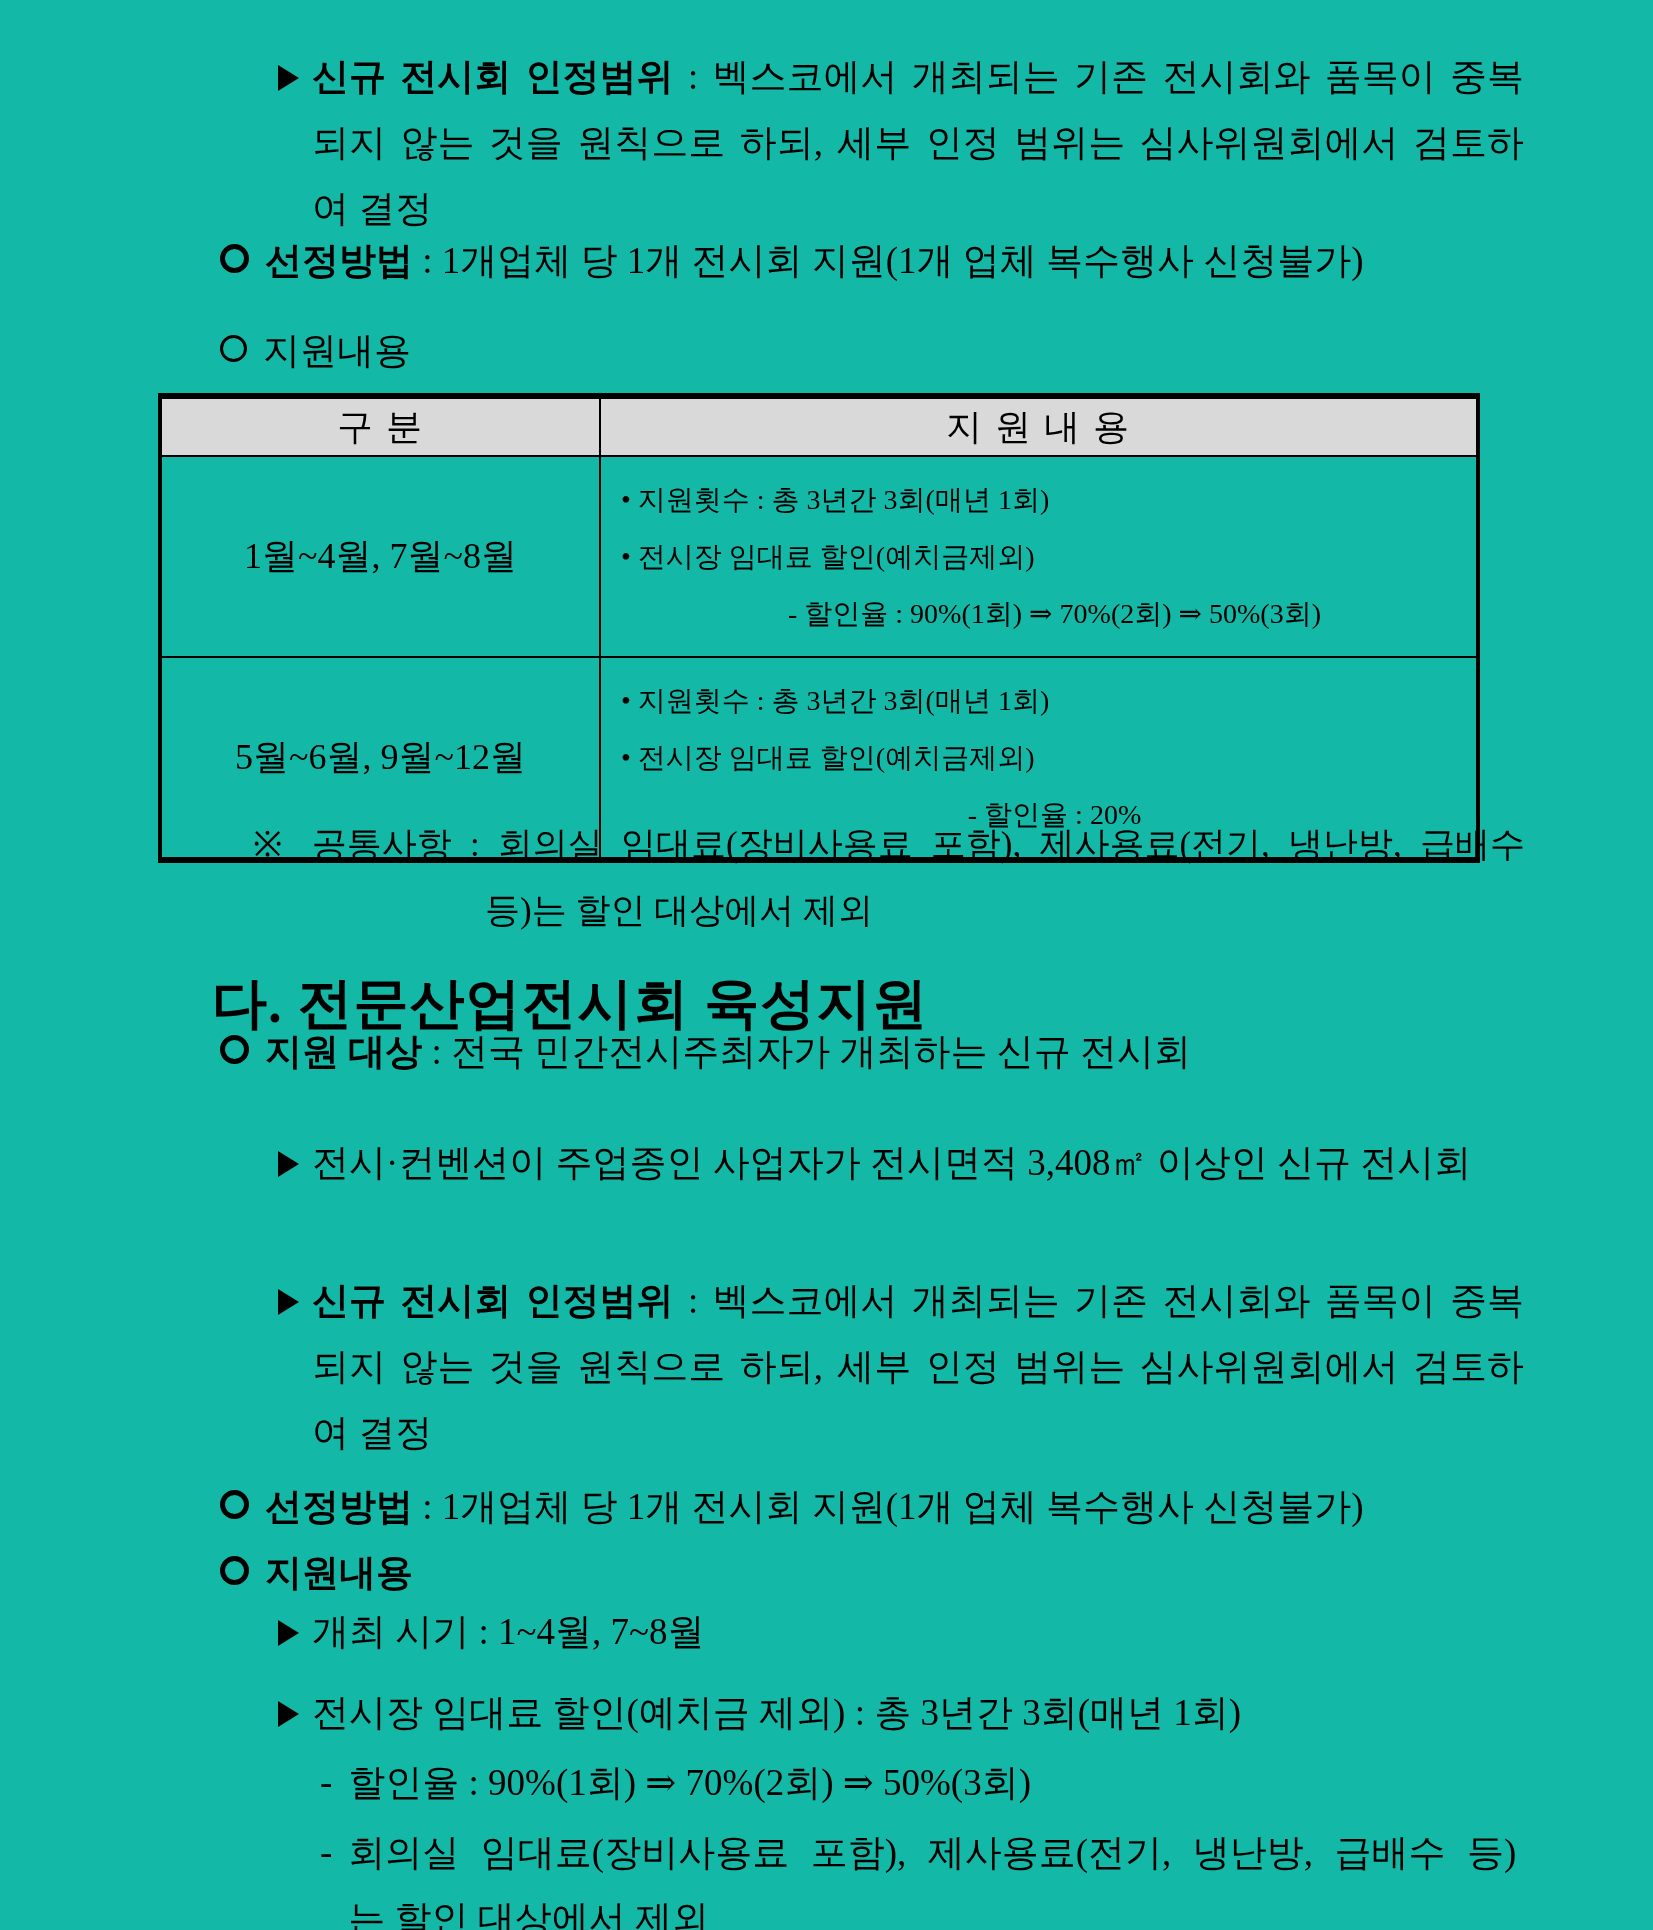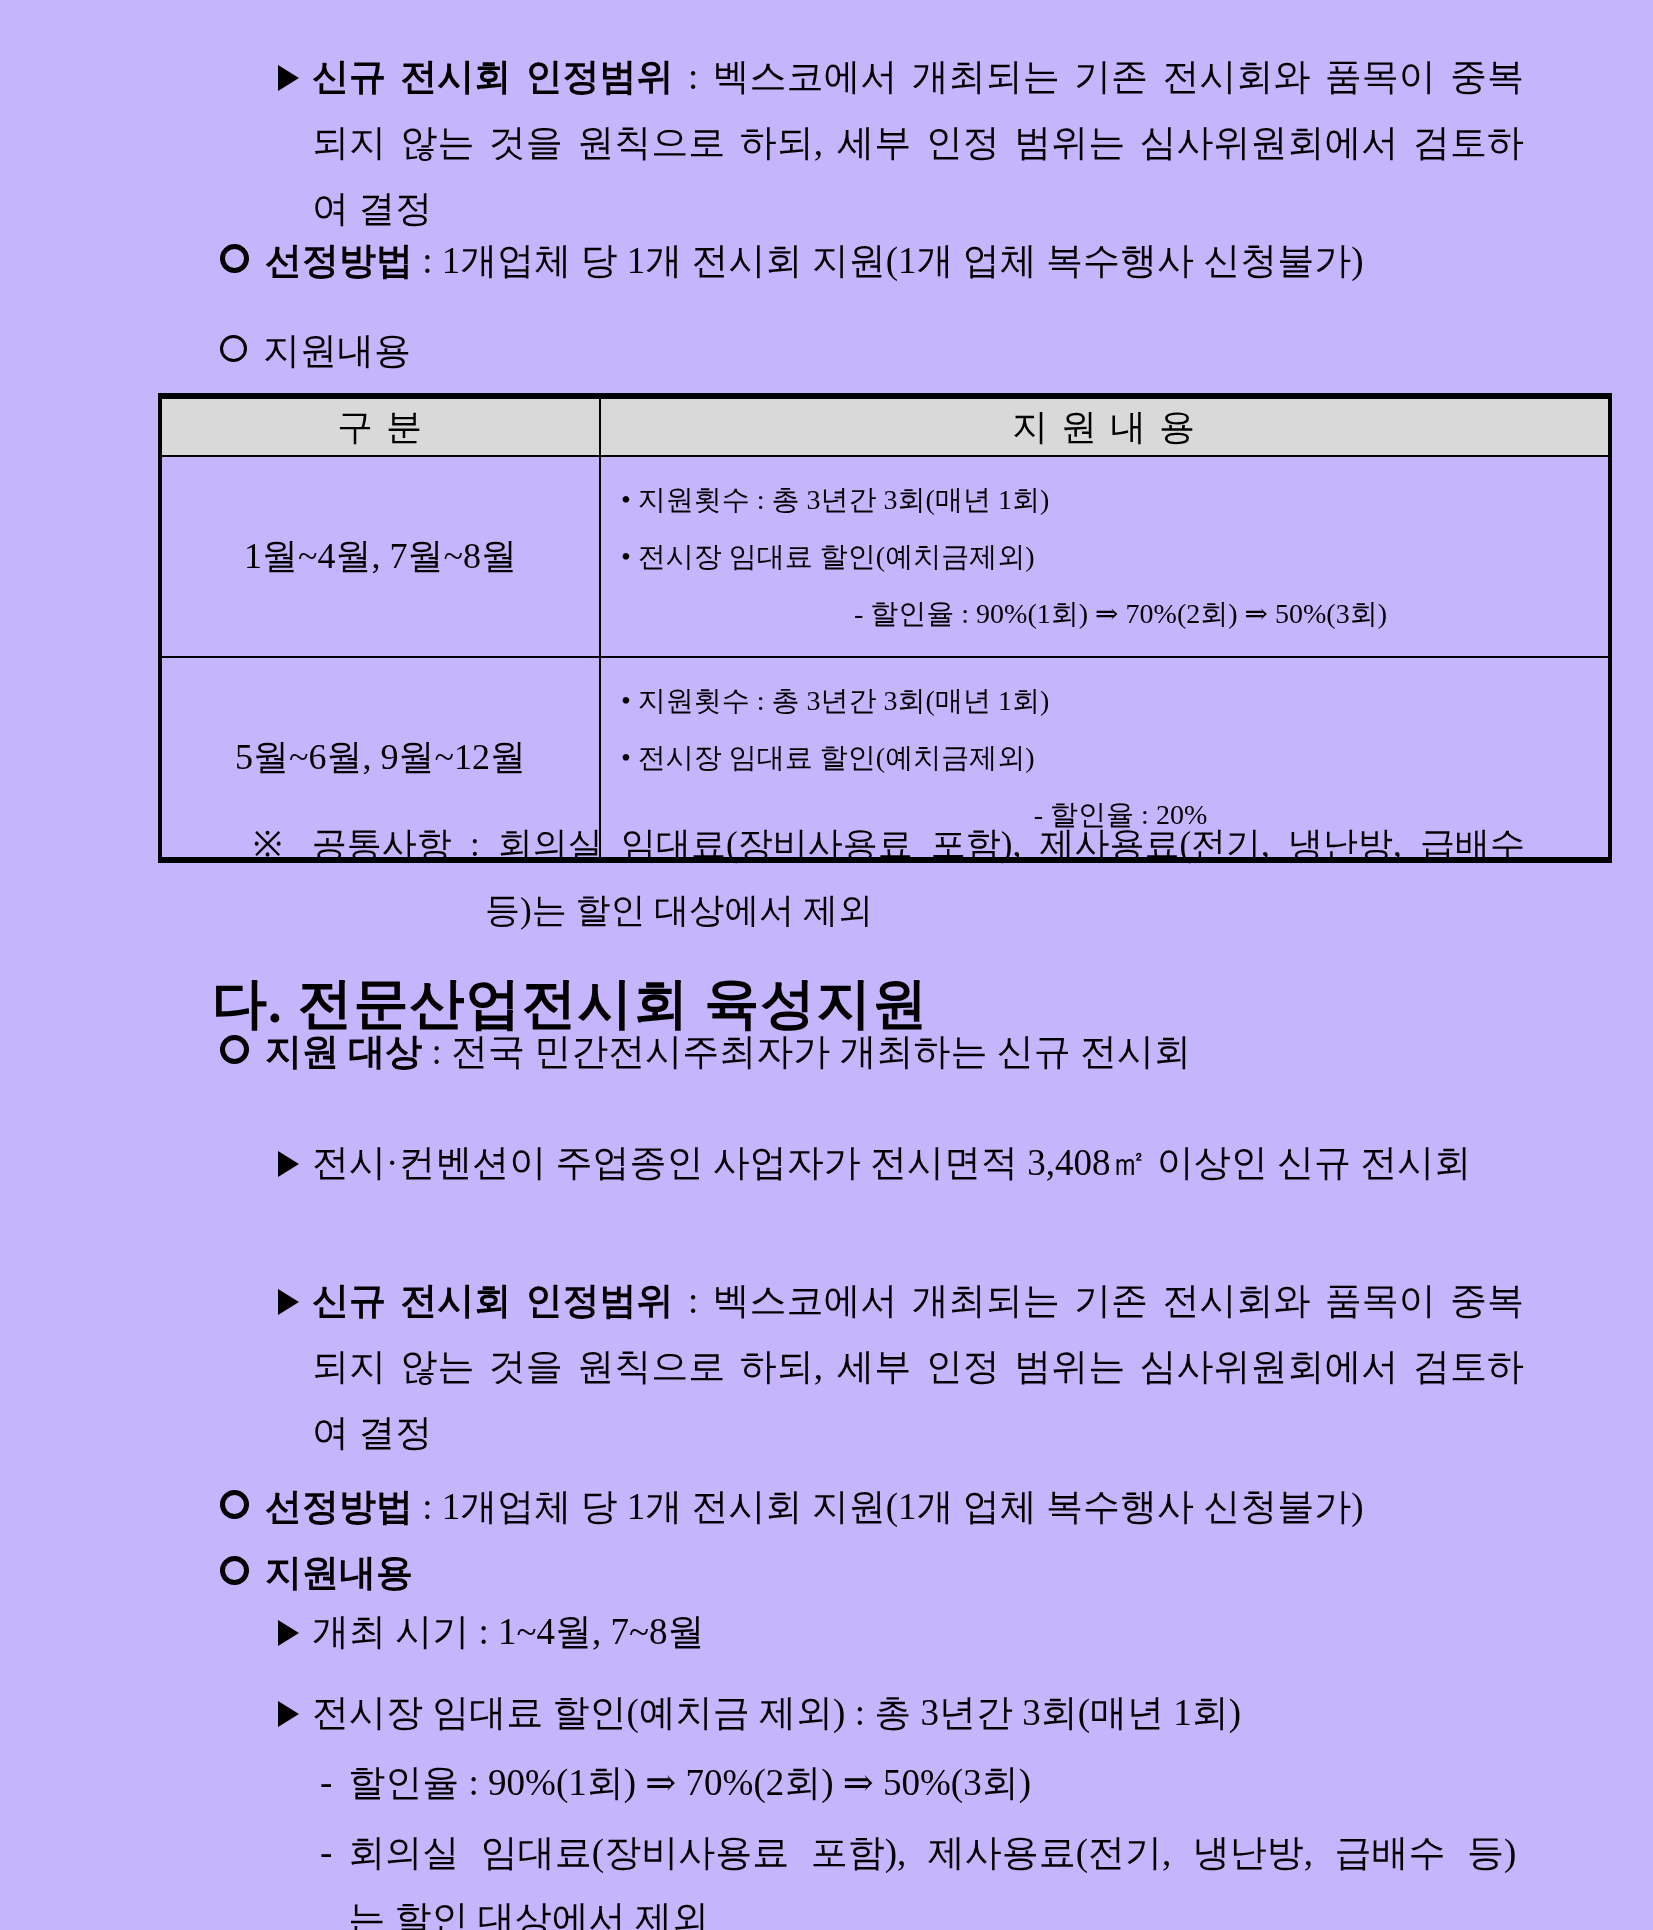--- a/index.html
+++ b/index.html
@@ -1,20 +1,20 @@
 <!DOCTYPE html>
 <html><head>
 <meta charset="utf-8">
 <style>
   * { margin:0; padding:0; box-sizing:border-box; }
   html,body { background:#ffffff; }
   .page {
     position:relative;
     width:1653px; height:1930px;
-    background:#c4b5fd;
+    background:#14b8a6;
     color:#000;
     font-family:"Liberation Serif","DejaVu Serif",serif;
     overflow:hidden;
   }
   .abs { position:absolute; }
   .txt { font-size:37px; line-height:66px; }
   .b { font-weight:bold; }
   .flexrow { display:flex; align-items:flex-start; }
 
   
@@ -48,21 +48,21 @@
   .note-marker { margin-right:20px; }
   .note-l2 { font-size:35px; line-height:66px; }
 
   .sec-heading {
     font-family:Liberation Serif, serif;
     font-weight:bold; font-size:55px; line-height:52px; letter-spacing:1px;
   }
 
   
   table.support {
-    width:1454px; border-collapse:collapse; table-layout:fixed;
+    width:1322px; border-collapse:collapse; table-layout:fixed;
     border:4px solid #000; border-top-width:6px; border-bottom-width:6px;
     font-size:36px;
   }
   table.support th {
     height:60px; background:#d9d9d9; font-weight:normal;
     border:2px solid #000; text-align:center; letter-spacing:2px;
   }
   table.support td { border:2px solid #000; vertical-align:middle; }
   td.col-period { width:440px; text-align:center; }
   td.col-detail { padding:14px 10px 14px 20px; }

